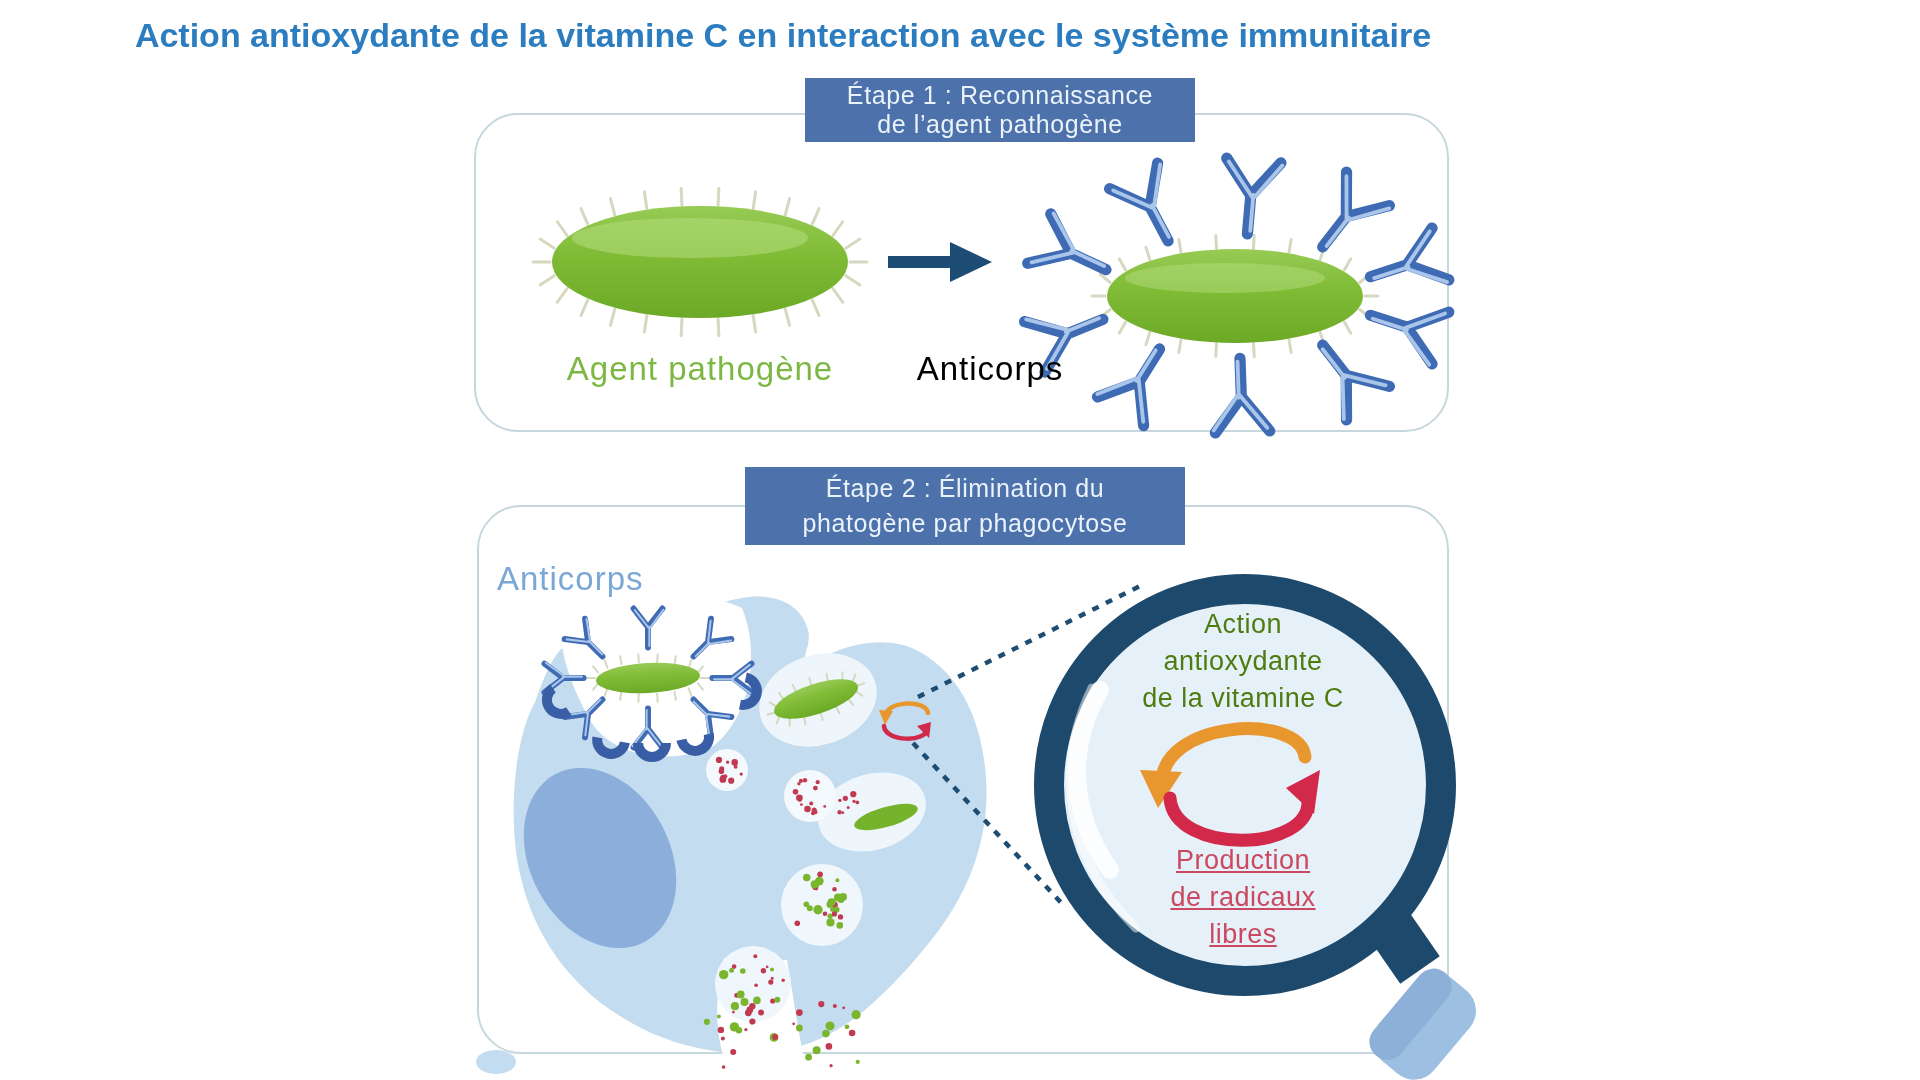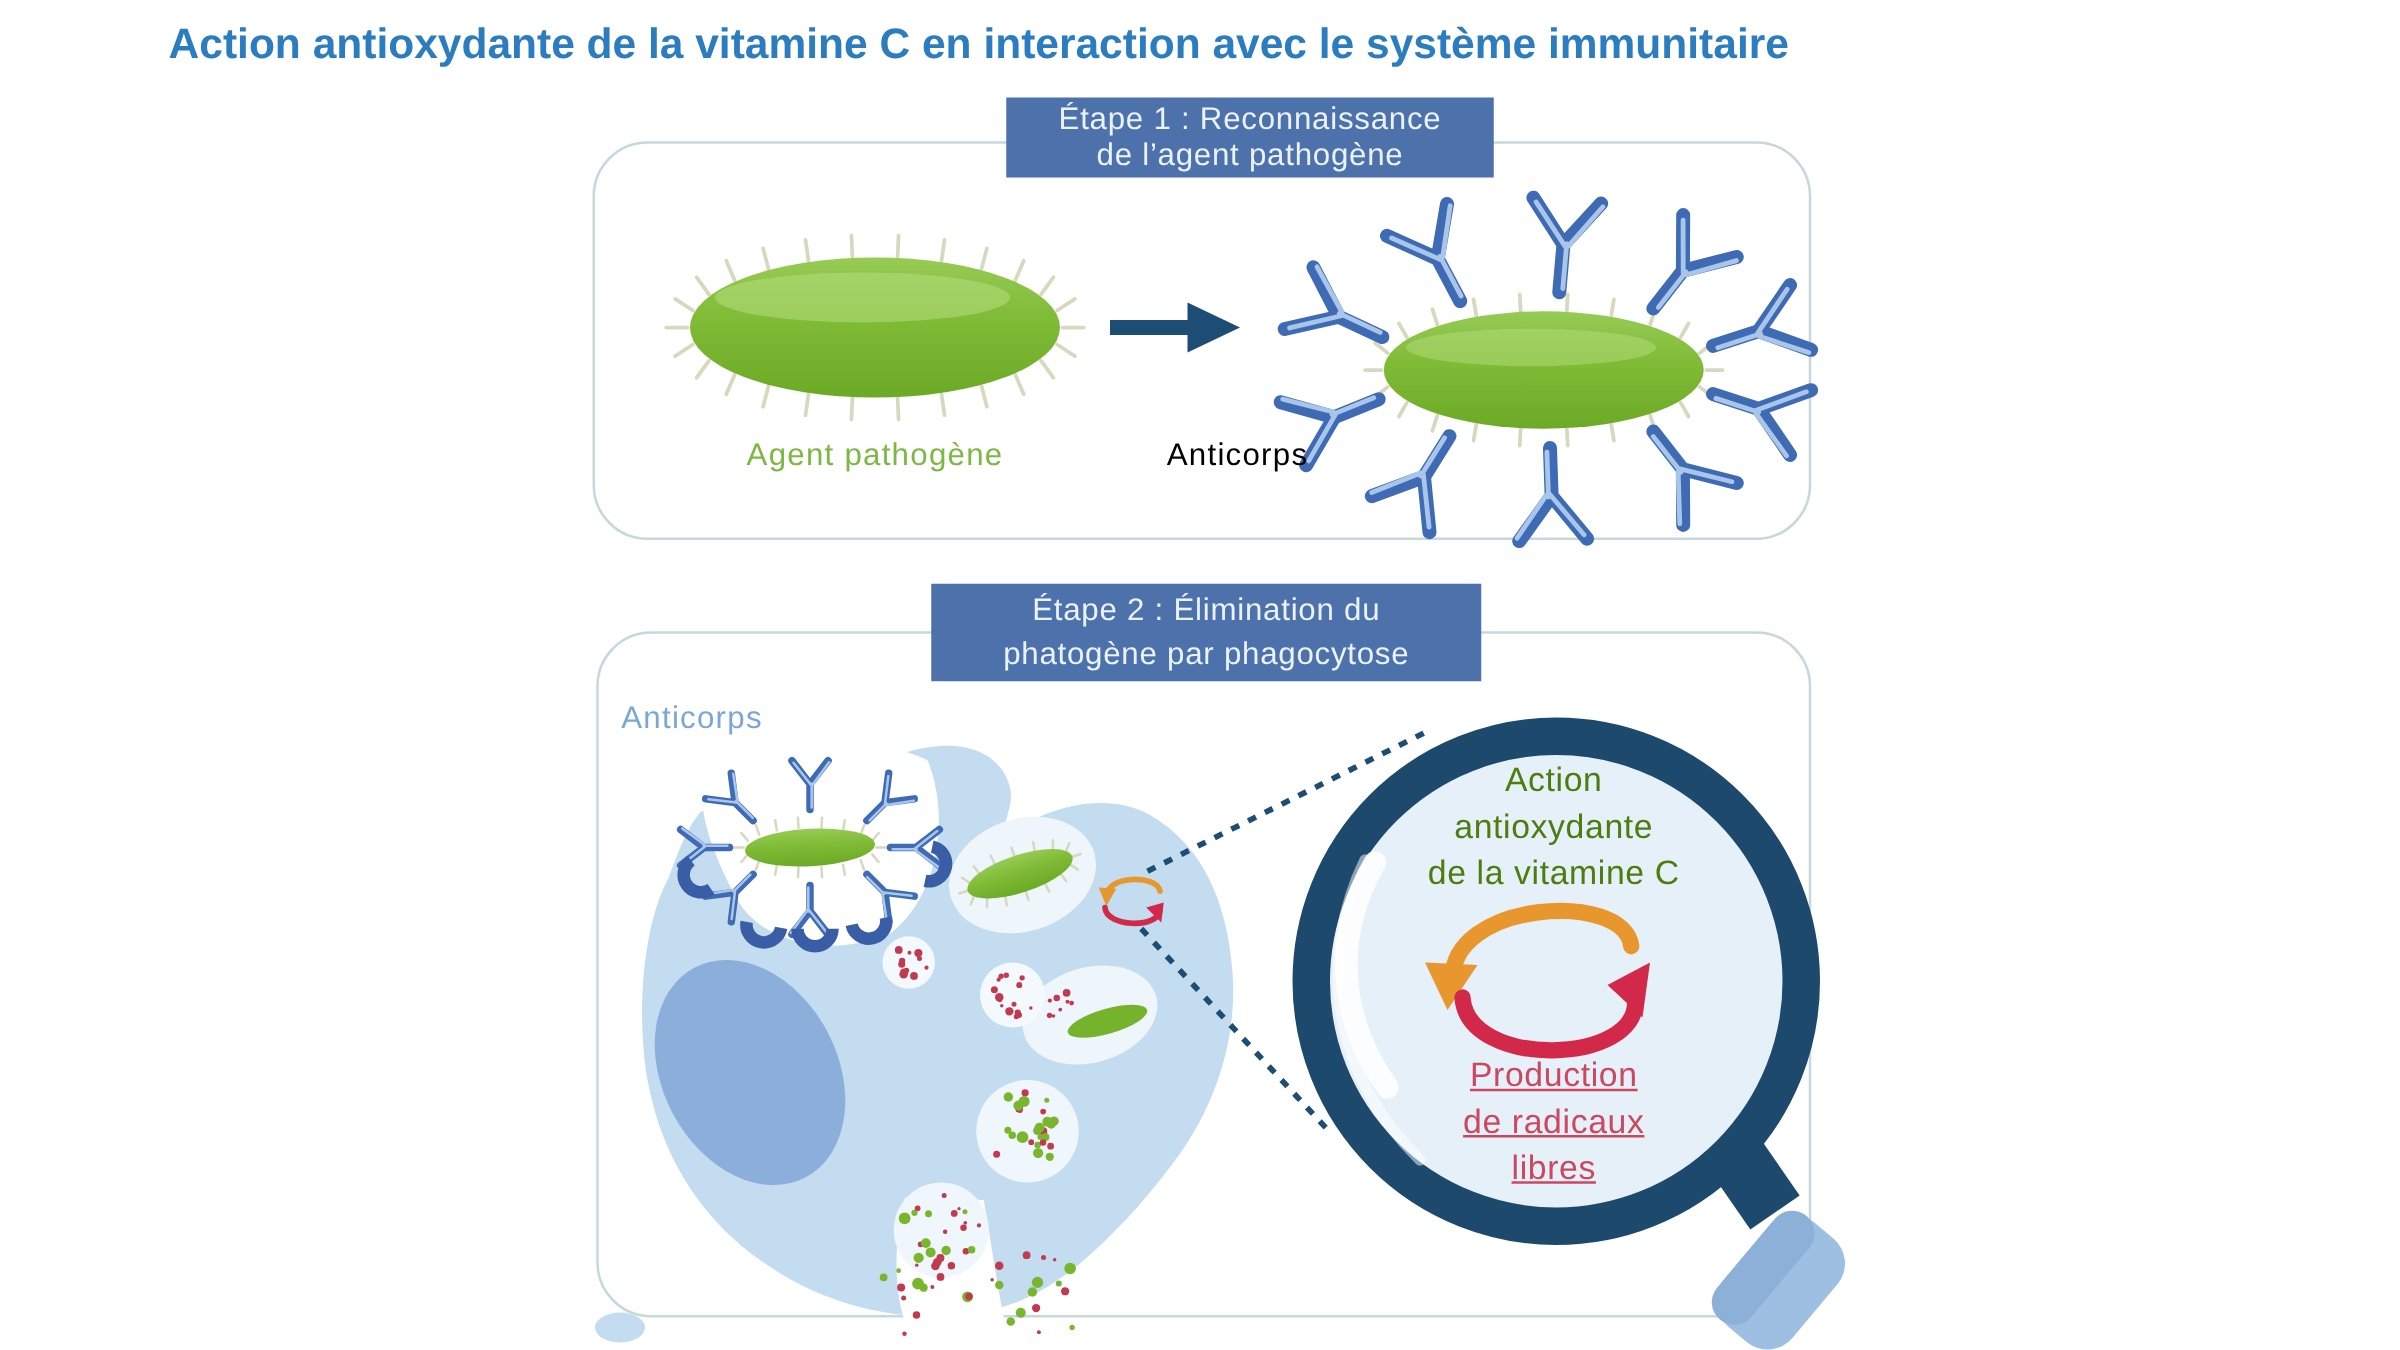--- a/index.html
+++ b/index.html
@@ -8,21 +8,21 @@
   .title{position:absolute;left:0;top:16px;width:1566px;text-align:center;
          font-size:34px;font-weight:bold;color:#2b7dc0;letter-spacing:0px;}
   .panel{position:absolute;background:#fff;border:2px solid #c6d8de;border-radius:44px;z-index:1;}
   .p1{left:474px;top:113px;width:971px;height:315px;}
   .p2{left:477px;top:505px;width:968px;height:545px;}
   svg.canvas{position:absolute;left:0;top:0;z-index:2;pointer-events:none;}
   .badge{position:absolute;z-index:3;background:#4d71ab;color:#eaf2fa;text-align:center;
          display:flex;flex-direction:column;justify-content:center;letter-spacing:0.6px;}
   .b1{left:765px;top:78px;width:390px;height:64px;font-size:25px;line-height:29px;margin-left:40px;}
   .b2{left:745px;top:467px;width:440px;height:78px;font-size:25px;line-height:35px;align-items:center;}
-  .lbl{position:absolute;z-index:3;text-align:center;letter-spacing:1px;font-size:25px;}
+  .lbl{position:absolute;z-index:3;text-align:center;letter-spacing:1px;font-size:33px;}
   .lbl-green{left:530px;top:350px;width:340px;color:#7cb843;}
   .lbl-blue{left:840px;top:350px;width:300px;color:#000000;}
   .lbl-macro{left:497px;top:560px;color:#7ba7d6;text-align:left;}
   .lens-top,.lens-bottom{position:absolute;z-index:3;left:1093px;width:300px;text-align:center;
          font-size:27px;line-height:37px;letter-spacing:0.5px;}
   .lens-top{top:606px;color:#4d7c0f;}
   .lens-bottom{top:842px;color:#cc4860;text-decoration:underline;}
 </style>
 </head>
 <body>

